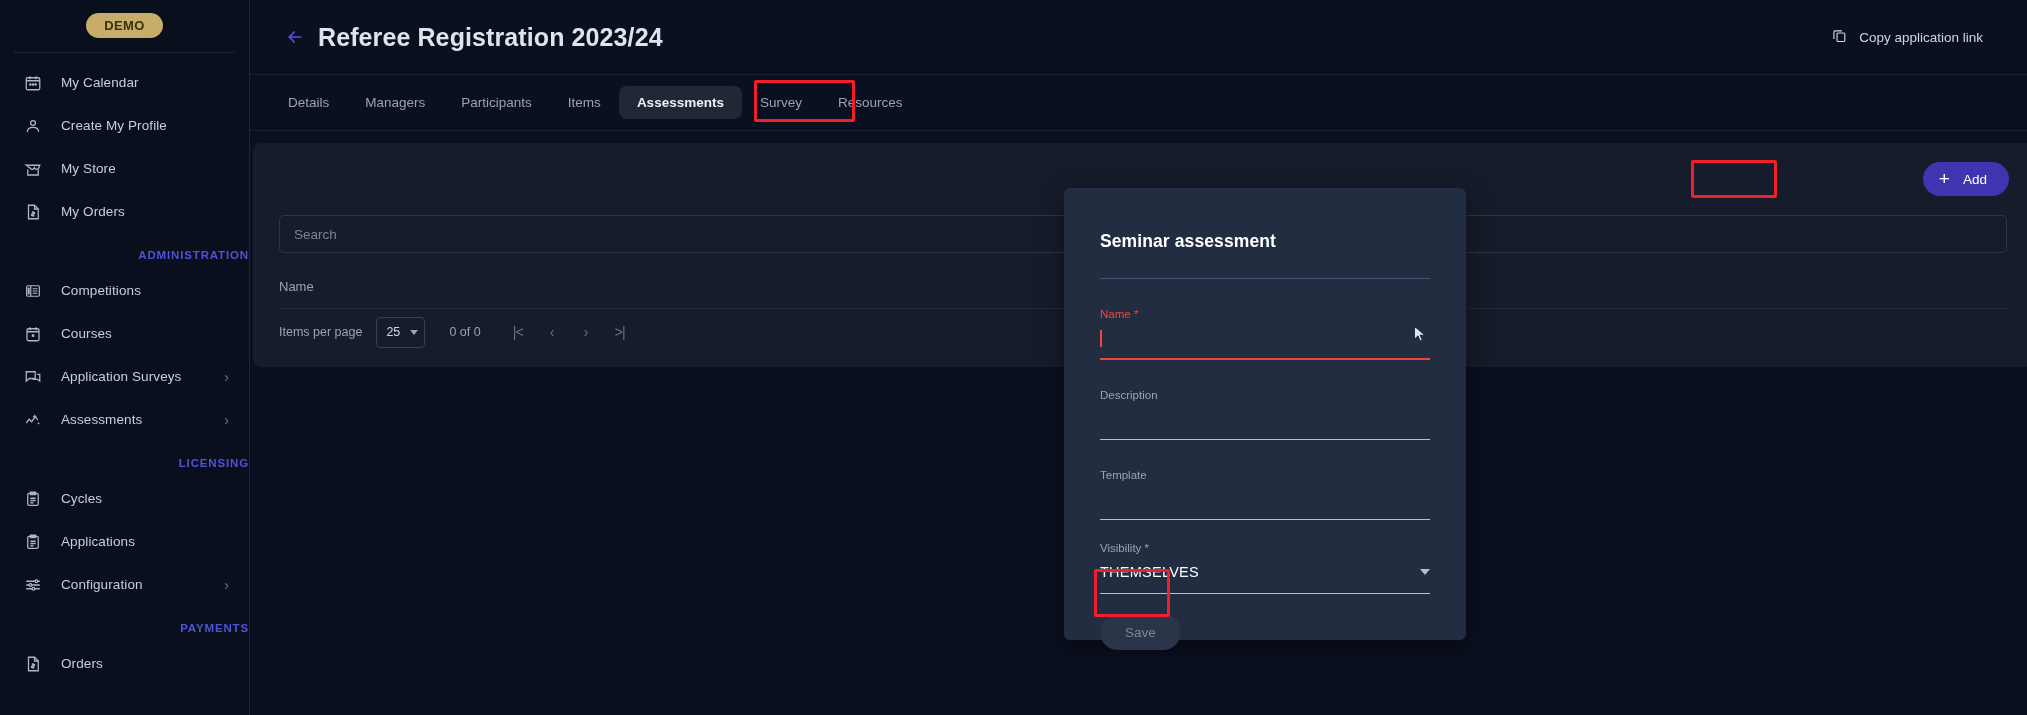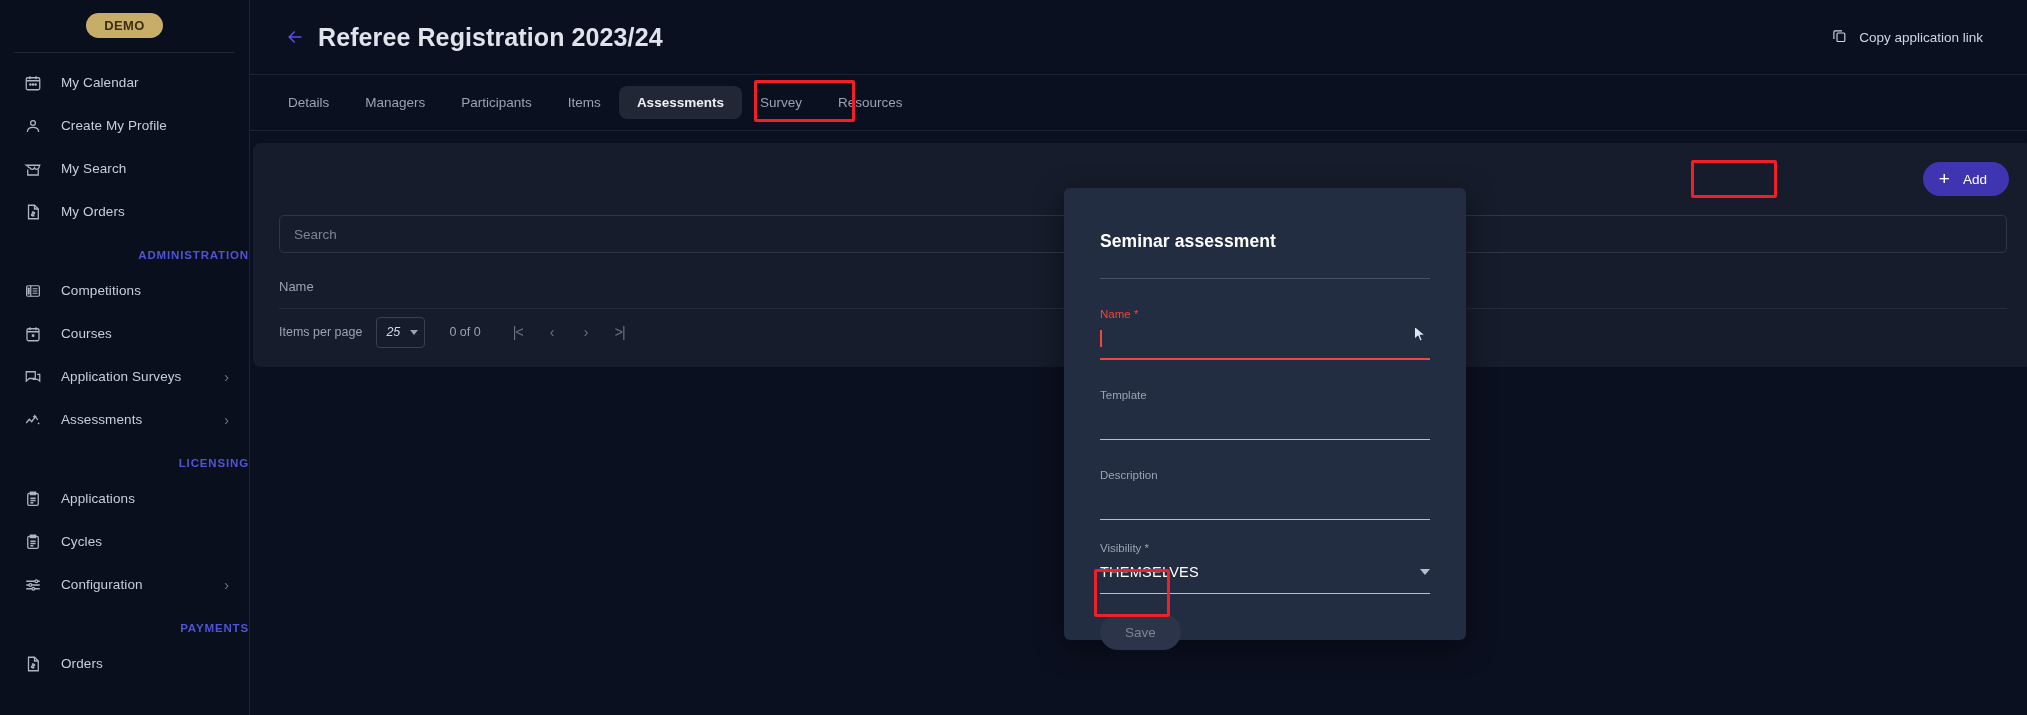--- a/index.html
+++ b/index.html
@@ -242,21 +242,20 @@
     height: 31px;
     border: 1px solid #38414f;
     border-radius: 4px;
     display: flex;
     align-items: center;
     justify-content: space-between;
     padding: 0 6px 0 9px;
     color: #d3d9e3;
     font-size: 12.5px;
     cursor: pointer;
-    font-style: italic;
   }
   .ipp-select .caret {
     width: 0; height: 0;
     border-left: 4px solid transparent;
     border-right: 4px solid transparent;
     border-top: 5px solid #9aa3b2;
   }
   .range-label { margin-left: 24px; }
   .pg-btns { display: flex; align-items: center; margin-left: 24px; gap: 8px; }
   .pg-btn {
@@ -406,21 +405,21 @@
         <span class="nav-label">Create My Profile</span>
       </div>
 
       <div class="nav-item">
         <span class="nav-ico">
           <svg viewBox="0 0 24 24" fill="none" stroke="currentColor" stroke-width="1.7">
               <path d="M3 7h18l-1.2 3.4a3 3 0 0 1-2.8 2 3 3 0 0 1-3-2 3 3 0 0 1-3 2 3 3 0 0 1-3-2 3 3 0 0 1-2.8-2z"></path>
               <path d="M5 12.5V20h14v-7.5"></path>
             </svg>
         </span>
-        <span class="nav-label">My Search</span>
+        <span class="nav-label">My Store</span>
       </div>
 
       <div class="nav-item">
         <span class="nav-ico">
           <svg viewBox="0 0 24 24" fill="none" stroke="currentColor" stroke-width="1.7">
               <path d="M6 3h8l5 5v13H6z"></path>
               <path d="M14 3v5h5"></path>
               <path d="M12 11v6M10.4 12.2h2.6a1.2 1.2 0 0 1 0 2.4h-1.9a1.2 1.2 0 0 0 0 2.4h2.8"></path>
             </svg>
         </span>
@@ -480,32 +479,32 @@
       <div class="nav-section">LICENSING</div>
 
       <div class="nav-item">
         <span class="nav-ico">
           <svg viewBox="0 0 24 24" fill="none" stroke="currentColor" stroke-width="1.7">
               <rect x="5" y="4.5" width="14" height="16" rx="1.8"></rect>
               <path d="M8.5 3h7v3h-7z"></path>
               <path d="M8.5 11h7M8.5 14h7M8.5 17h4"></path>
             </svg>
         </span>
-        <span class="nav-label">Applications</span>
+        <span class="nav-label">Cycles</span>
       </div>
 
       <div class="nav-item">
         <span class="nav-ico">
           <svg viewBox="0 0 24 24" fill="none" stroke="currentColor" stroke-width="1.7">
               <rect x="5" y="4.5" width="14" height="16" rx="1.8"></rect>
               <path d="M8.5 3h7v3h-7z"></path>
               <path d="M8.5 11h7M8.5 14h7M8.5 17h4"></path>
             </svg>
         </span>
-        <span class="nav-label">Cycles</span>
+        <span class="nav-label">Applications</span>
       </div>
 
       <div class="nav-item">
         <span class="nav-ico">
           <svg viewBox="0 0 24 24" fill="none" stroke="currentColor" stroke-width="1.7">
               <path d="M3 7h12M18 7h3M3 12h4M10 12h11M3 17h8M14 17h7"></path>
               <circle cx="16.5" cy="7" r="1.8"></circle>
               <circle cx="8.5" cy="12" r="1.8"></circle>
               <circle cx="12.5" cy="17" r="1.8"></circle>
             </svg>
@@ -605,27 +604,27 @@
           <span class="caret-bar"></span>
           <span class="mouse-cursor">
             <svg viewBox="0 0 16 20" width="15" height="19">
                 <path d="M1.5 1 L1.5 15.2 L5.3 11.6 L7.6 17.2 L10 16.1 L7.8 10.8 L12.8 10.6 Z" fill="#dbe6f5" stroke="#1b2a3e" stroke-width="1.1" stroke-linejoin="round"></path>
               </svg>
           </span>
           <div class="field-line"></div>
         </div>
 
         <div class="field">
-          <span class="field-label">Template</span>
+          <span class="field-label">Description</span>
           <input class="field-input" type="text" style="">
           <div class="field-line"></div>
         </div>
 
         <div class="field">
-          <span class="field-label">Description</span>
+          <span class="field-label">Template</span>
           <input class="field-input" type="text" style="">
           <div class="field-line"></div>
         </div>
 
         <div class="select-field">
           <span class="field-label"><span>Visibility</span> <span class="req">*</span></span>
           <div class="select-value">
             <span>THEMSELVES</span>
             <span class="select-caret"></span>
           </div>

